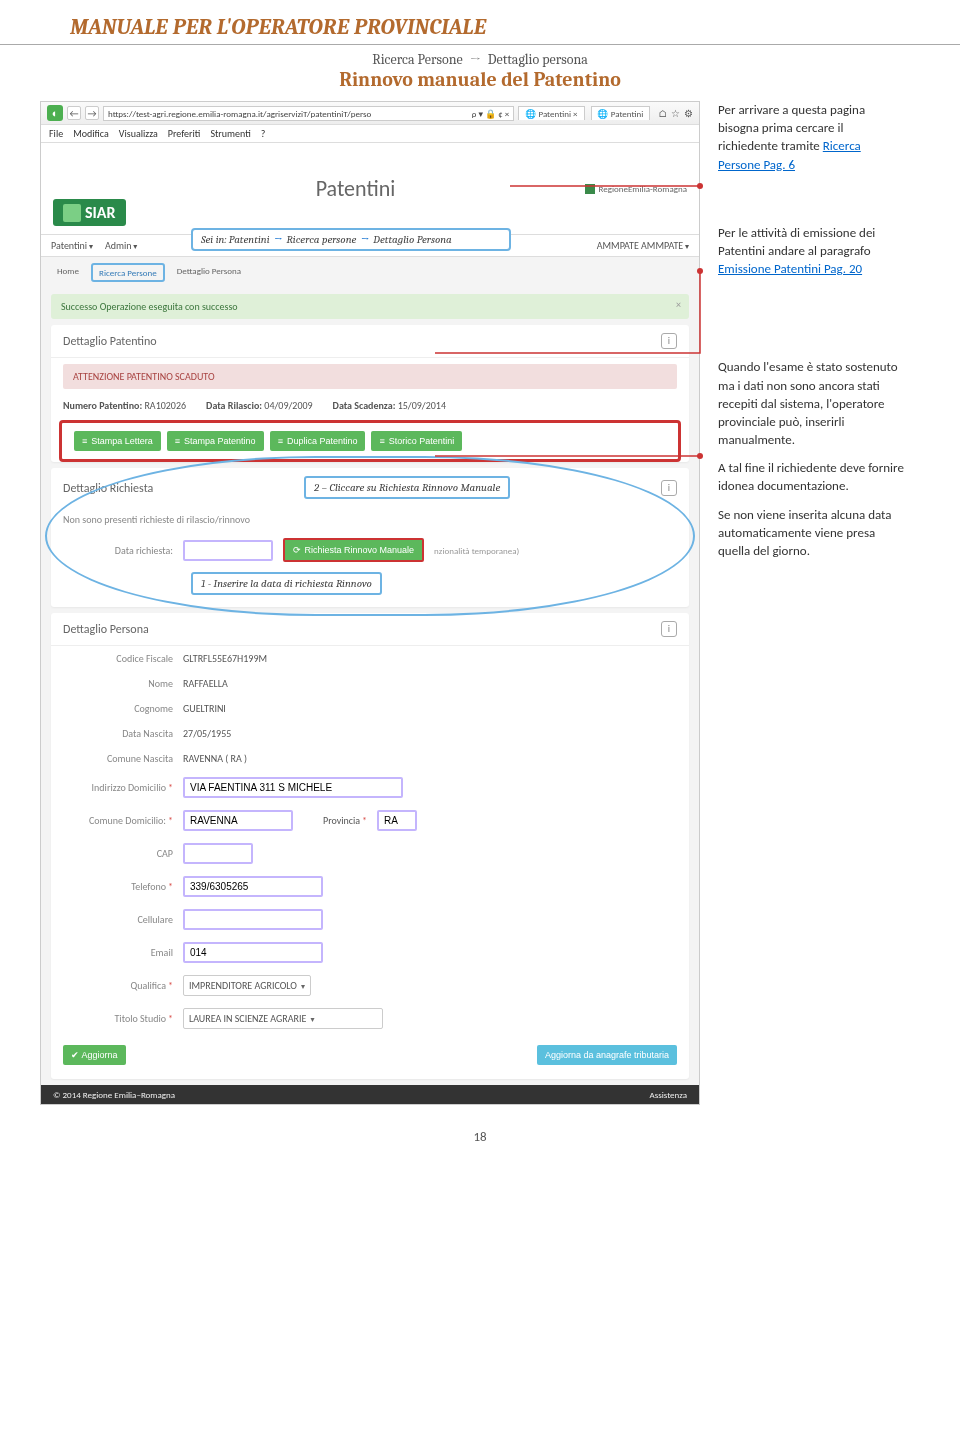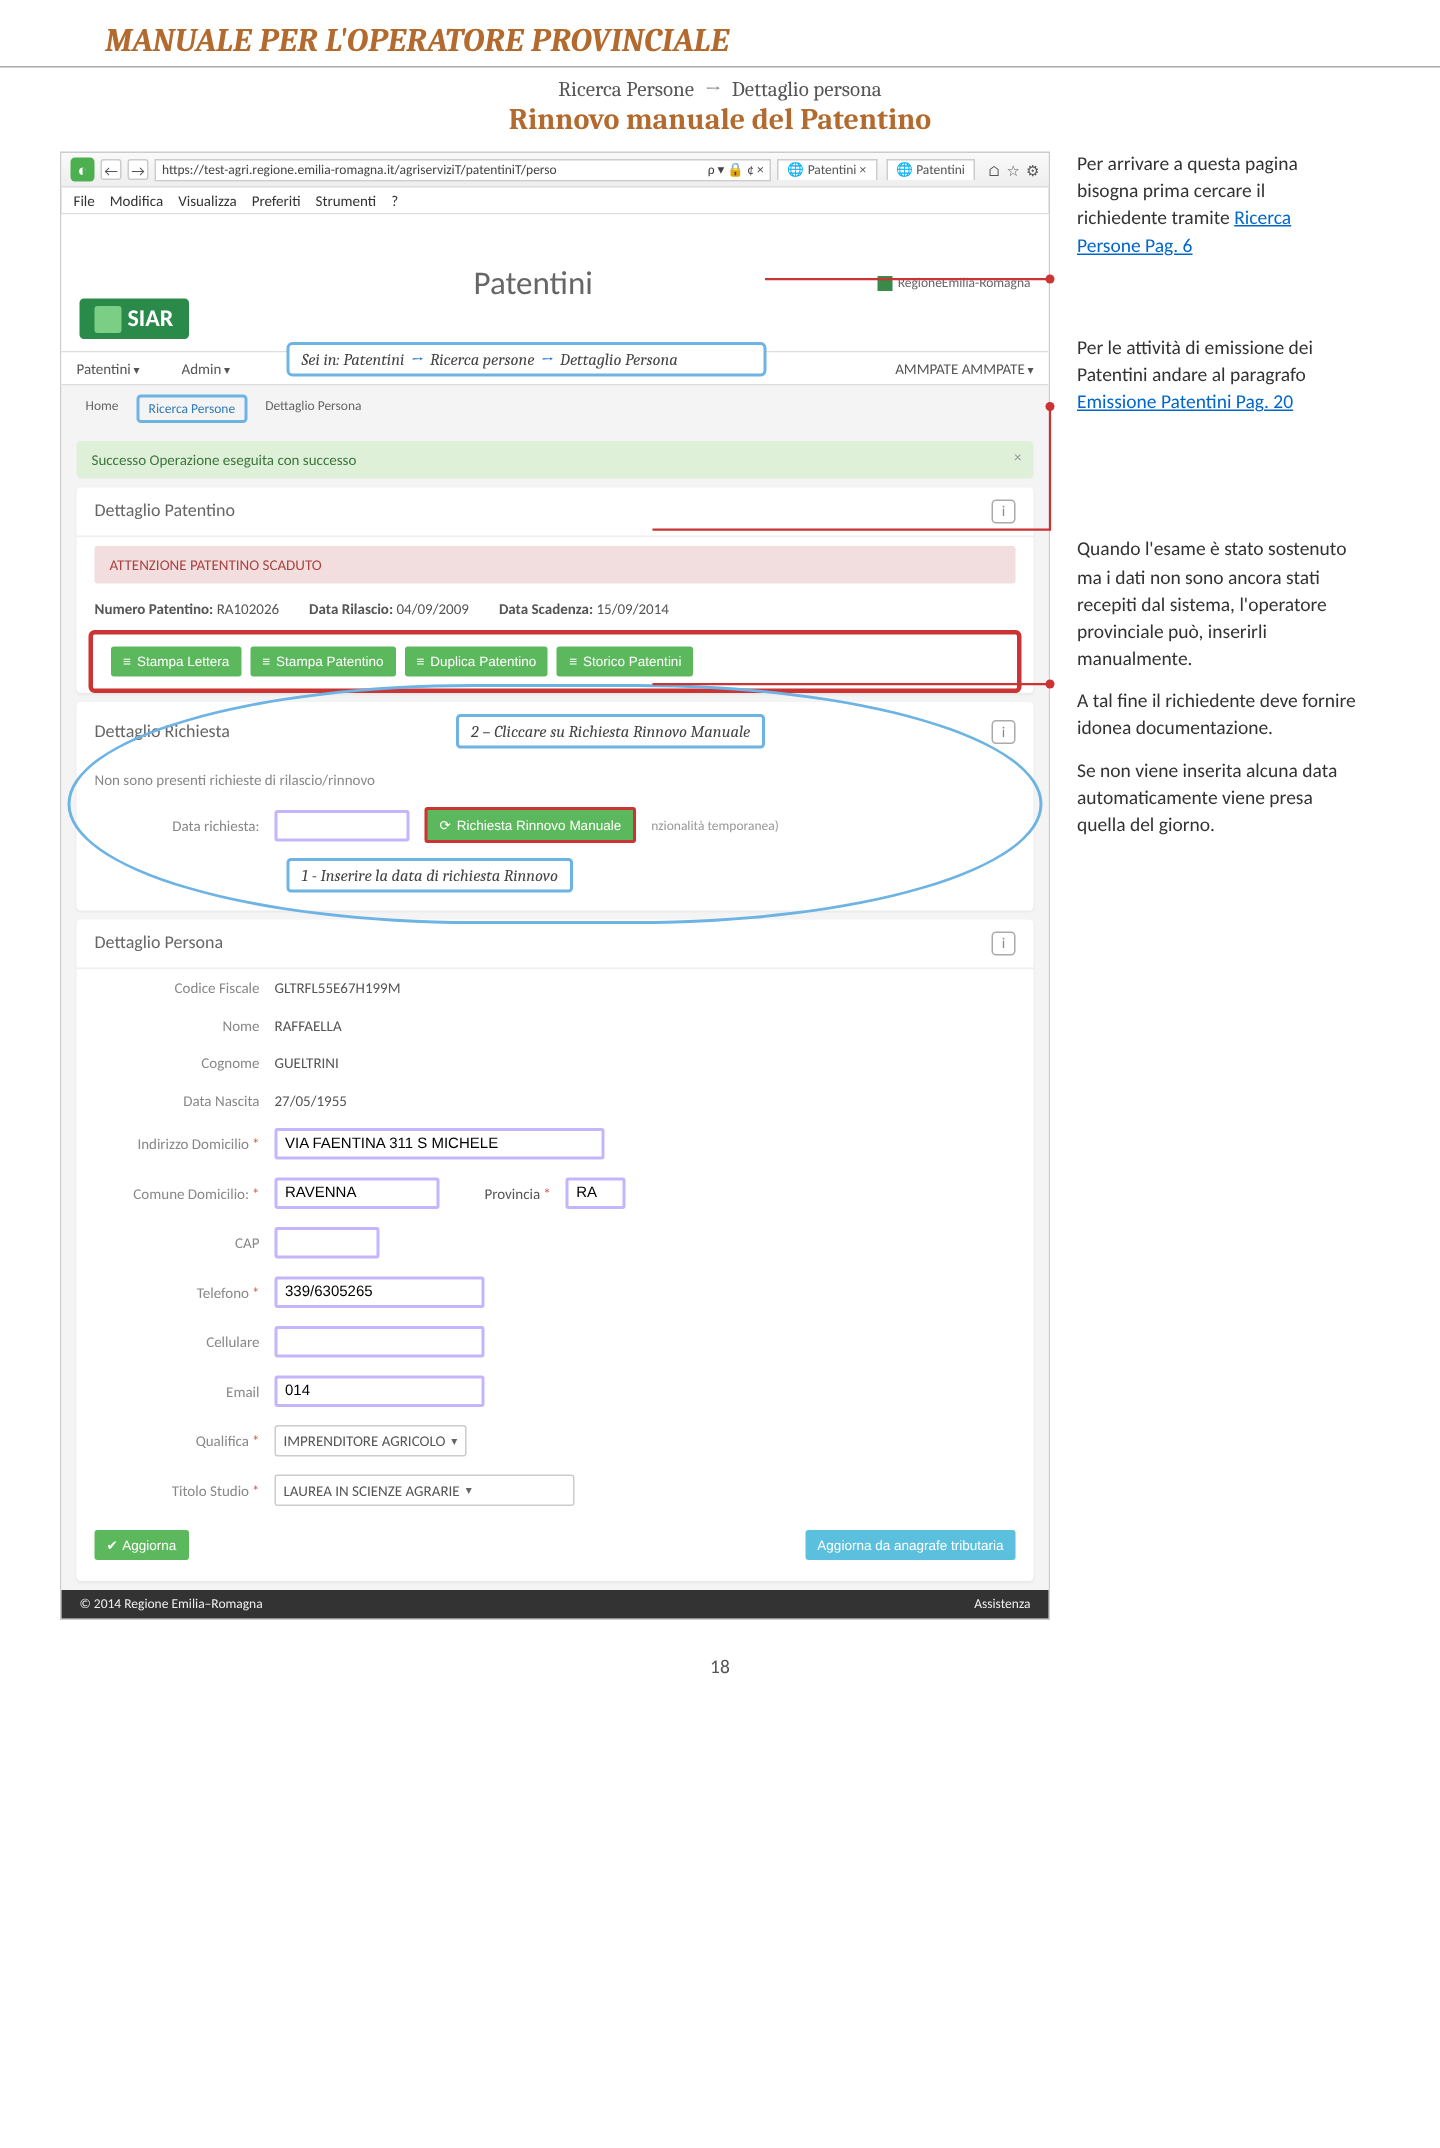--- a/index.html
+++ b/index.html
@@ -362,21 +362,21 @@
           </div>
           <div class="app-title">Patentini</div>
           <div class="region-brand">
             <span class="sq"></span>
             <span>RegioneEmilia-Romagna</span>
           </div>
         </div>
 
         <div class="nav-bar">
           <span class="dd">Patentini</span>
-          <span class="dd" style="margin-left:28px">Admin</span>
+          <span class="dd" style="margin-left:12px">Admin</span>
           <span class="spacer"></span>
           <span class="dd">AMMPATE AMMPATE</span>
         </div>
 
         <div class="annot-box" style="left:150px; top:85px; width:320px;">
           <span>Sei in:  Patentini</span>
           <span class="blue-arrow">→</span>
           <span>Ricerca persone</span>
           <span class="blue-arrow">→</span>
           <span>Dettaglio Persona</span>
@@ -462,20 +462,24 @@
             </div>
           <div class="section-row">
               <span class="field-label">Cognome</span>
               <span>GUELTRINI</span>
             </div>
           <div class="section-row">
               <span class="field-label">Data Nascita</span>
               <span>27/05/1955</span>
             </div>
           <div class="section-row">
+              <span class="field-label">Comune Nascita</span>
+              <span>RAVENNA ( RA )</span>
+            </div>
+          <div class="section-row">
               <span class="field-label"><span>Indirizzo Domicilio</span><span class="req">*</span></span>
               <input type="text" style="width: 220px;" value="VIA FAENTINA 311 S MICHELE">
             </div>
           <div class="section-row">
             <span class="field-label"><span>Comune Domicilio:</span><span class="req">*</span></span>
             <input type="text" style="width: 110px;" value="RAVENNA">
             <span style="margin-left:20px;"><span>Provincia</span><span class="req">*</span></span>
             <input type="text" style="width: 40px;" value="RA">
           </div>
           <div class="section-row">

